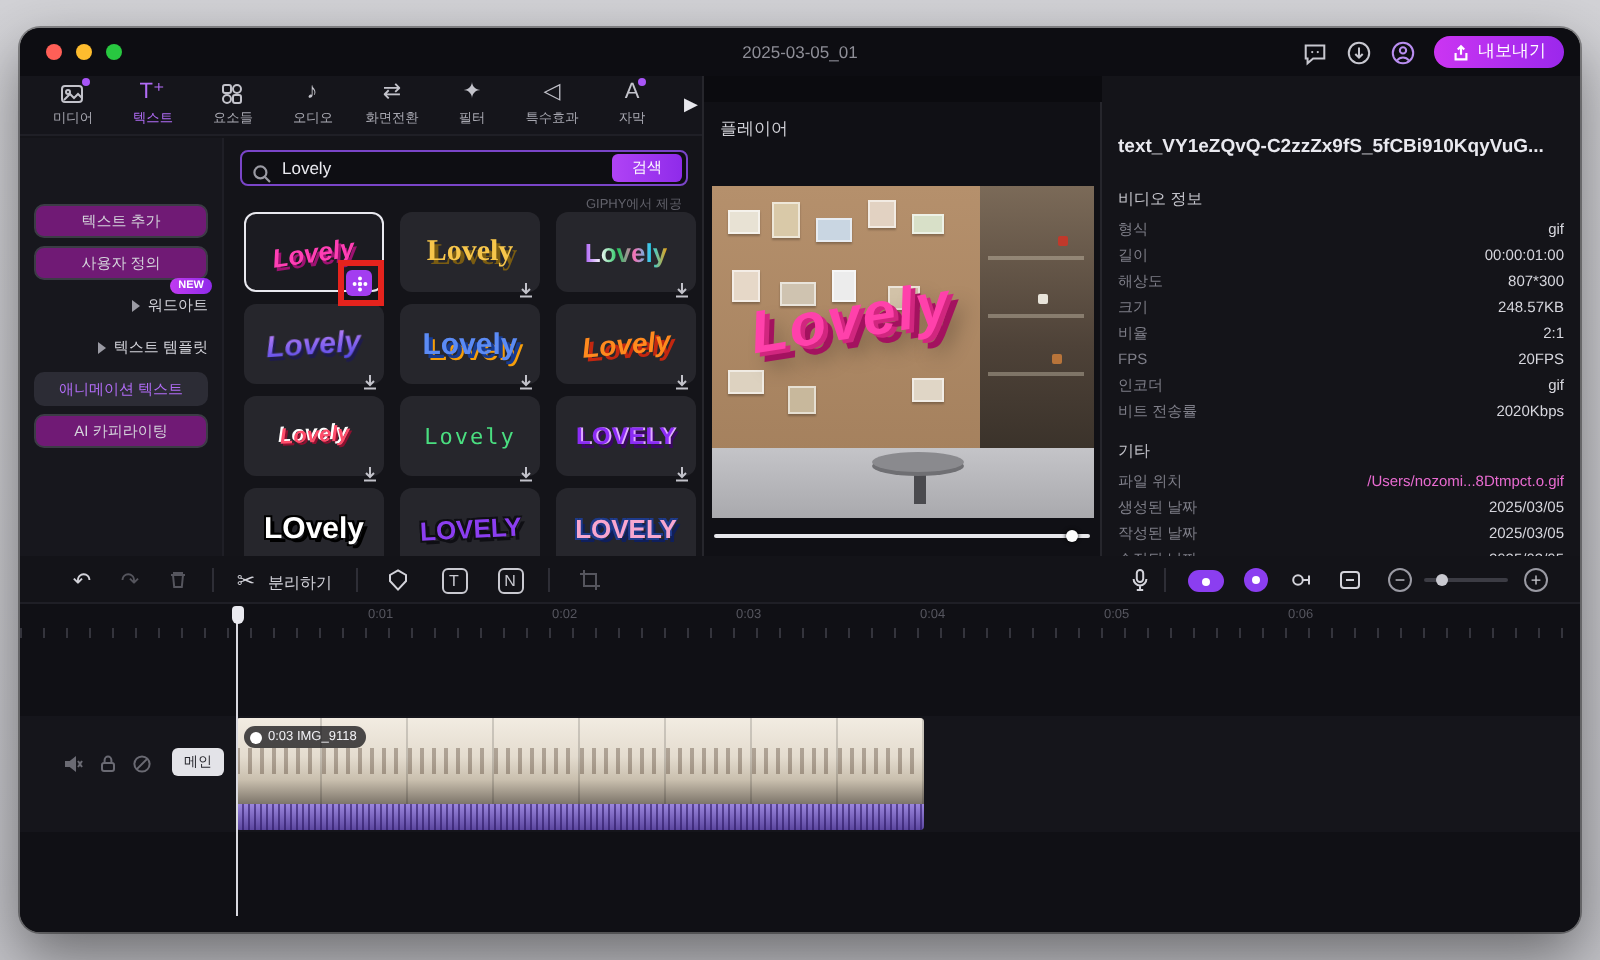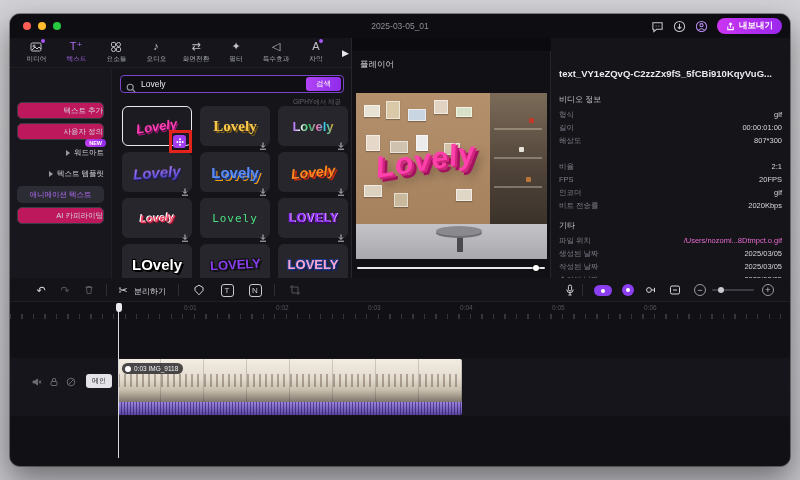--- a/index.html
+++ b/index.html
@@ -18,41 +18,41 @@
   
   .titlebar { position:absolute; left:0; top:0; right:0; height:24px; background:#0d0d12; display:flex; align-items:center; }
   .lights { display:flex; gap:7px; margin-left:13px; }
   .light { width:8px; height:8px; border-radius:50%; }
   .light.r{background:#ff5f57}.light.y{background:#febc2e}.light.g{background:#28c840}
   .win-title { position:absolute; left:0; right:0; text-align:center; font-size:8.5px; color:#8e8e97; pointer-events:none; }
   .tb-right { position:absolute; right:8px; top:0; height:24px; display:flex; align-items:center; gap:9px; }
   .tb-icon { width:13px; height:13px; color:#c7c7cf; display:inline-flex; }
   .tb-icon.account{ color:#b98df0; }
   .export-btn { height:16px; padding:0 9px; border-radius:8px; display:flex; align-items:center; gap:4px;
-    background:linear-gradient(90deg,#cb35f2,#9b28ec); color:#fff; font-size:8.5px; font-weight:bold;justify-content:center; }
+    background:linear-gradient(90deg,#cb35f2,#9b28ec); color:#fff; font-size:8.5px; font-weight:normal;justify-content:center; }
   .export-btn svg{ width:9px;height:9px; }
   
   .panels { position:absolute; left:0; top:24px; right:0; height:240px; display:flex; }
   .panel-left { position:relative; width:342px; background:#141419; border-right:1px solid #26262c; }
   .panel-center { position:relative; width:199px; background:#101015; border-right:1px solid #26262c;margin-top:13px; }
   .panel-right { position:relative; width:239px; background:#141419; }
   
   .tabstrip { position:absolute; left:0; top:0; right:0; height:30px; display:flex; align-items:center; padding-left:6px; border-bottom:1px solid #1f1f26; background:#15151b; }
   .tab { width:40px; display:flex; flex-direction:column; align-items:center; gap:1px; color:#a9a9b2; position:relative; }
   .tab .t-ic { font-size:11px; line-height:11px; height:12px; color:#c3c3cb; position:relative; }
   .tab .t-ic svg { width:12px; height:12px; }
   .tab .t-lb { font-size:7px; transform:scale(.95); white-space:nowrap; }
   .tab.sel { color:#b16cf6; } .tab.sel .t-ic { color:#b16cf6; }
   .tab .dot { position:absolute; top:-2px; right:-3px; width:4px; height:4px; border-radius:50%; background:#a855f7; }
   .more-tabs { margin-left:6px; color:#e8e8ee; font-size:9px; }
   
   .sidebar { position:absolute; left:0; top:31px; width:102px; bottom:0; background:#17171d; border-right:1px solid #1f1f26; }
   .side-item { position:absolute; left:7px; right:7px; height:17px; border-radius:5px; display:flex; align-items:center; justify-content:center;
     font-size:7.5px; color:#d4d4db; white-space:nowrap; }
-  .side-item.boxed { border:1px solid #3c3c46; background:#be185d;justify-content:flex-end; }
+  .side-item.boxed { border:1px solid #3c3c46; background:#701a75; }
   .side-item.arrow { justify-content:flex-end; padding-left:8px; }
   .side-item.arrow::before { content:""; border-left:4px solid #9a9aa3; border-top:3px solid transparent; border-bottom:3px solid transparent; margin-right:4px; }
   .side-item.sel { background:#2c2c35; color:#b16cf6; }
   .badge-new { position:absolute; top:-5px; right:-2px; background:linear-gradient(90deg,#c13bf0,#8f2bea); color:#fff; font-size:5.5px; font-weight:bold; padding:1px 4px; border-radius:5px; }
   
   .searchbar { position:absolute; left:110px; top:37px; width:224px; height:18px; background:#0e0e13; border:1px solid #7a45c8; border-radius:4px; display:flex; align-items:center; }
   .search-ic { width:10px; height:10px; margin:0 5px; color:#9a9aa3; flex:0 0 auto; }
   .searchbar input { flex:1; background:transparent; border:none; outline:none; color:#eaeaf0; font-size:8.5px; font-family:inherit; min-width:0; }
   .search-btn { height:14px; margin-right:2px; padding:0 10px; border-radius:3px; background:linear-gradient(90deg,#b043f5,#8f2bea); color:#fff; font-size:7.5px; display:flex; align-items:center; }
   .attribution { position:absolute; right:10px; top:60px; font-size:6.5px; color:#62626b; }
@@ -418,20 +418,24 @@
           <span class="v">gif</span>
       </div>
       <div class="info-row" style="top:85px">
         <span class="k">길이</span>
           <span class="v">00:00:01:00</span>
       </div>
       <div class="info-row" style="top:98px">
         <span class="k">해상도</span>
           <span class="v">807*300</span>
       </div>
+      <div class="info-row" style="top:111px">
+        <span class="k">크기</span>
+          <span class="v">248.57KB</span>
+      </div>
       <div class="info-row" style="top:124px">
         <span class="k">비율</span>
           <span class="v">2:1</span>
       </div>
       <div class="info-row" style="top:137px">
         <span class="k">FPS</span>
           <span class="v">20FPS</span>
       </div>
       <div class="info-row" style="top:150px">
         <span class="k">인코더</span>

